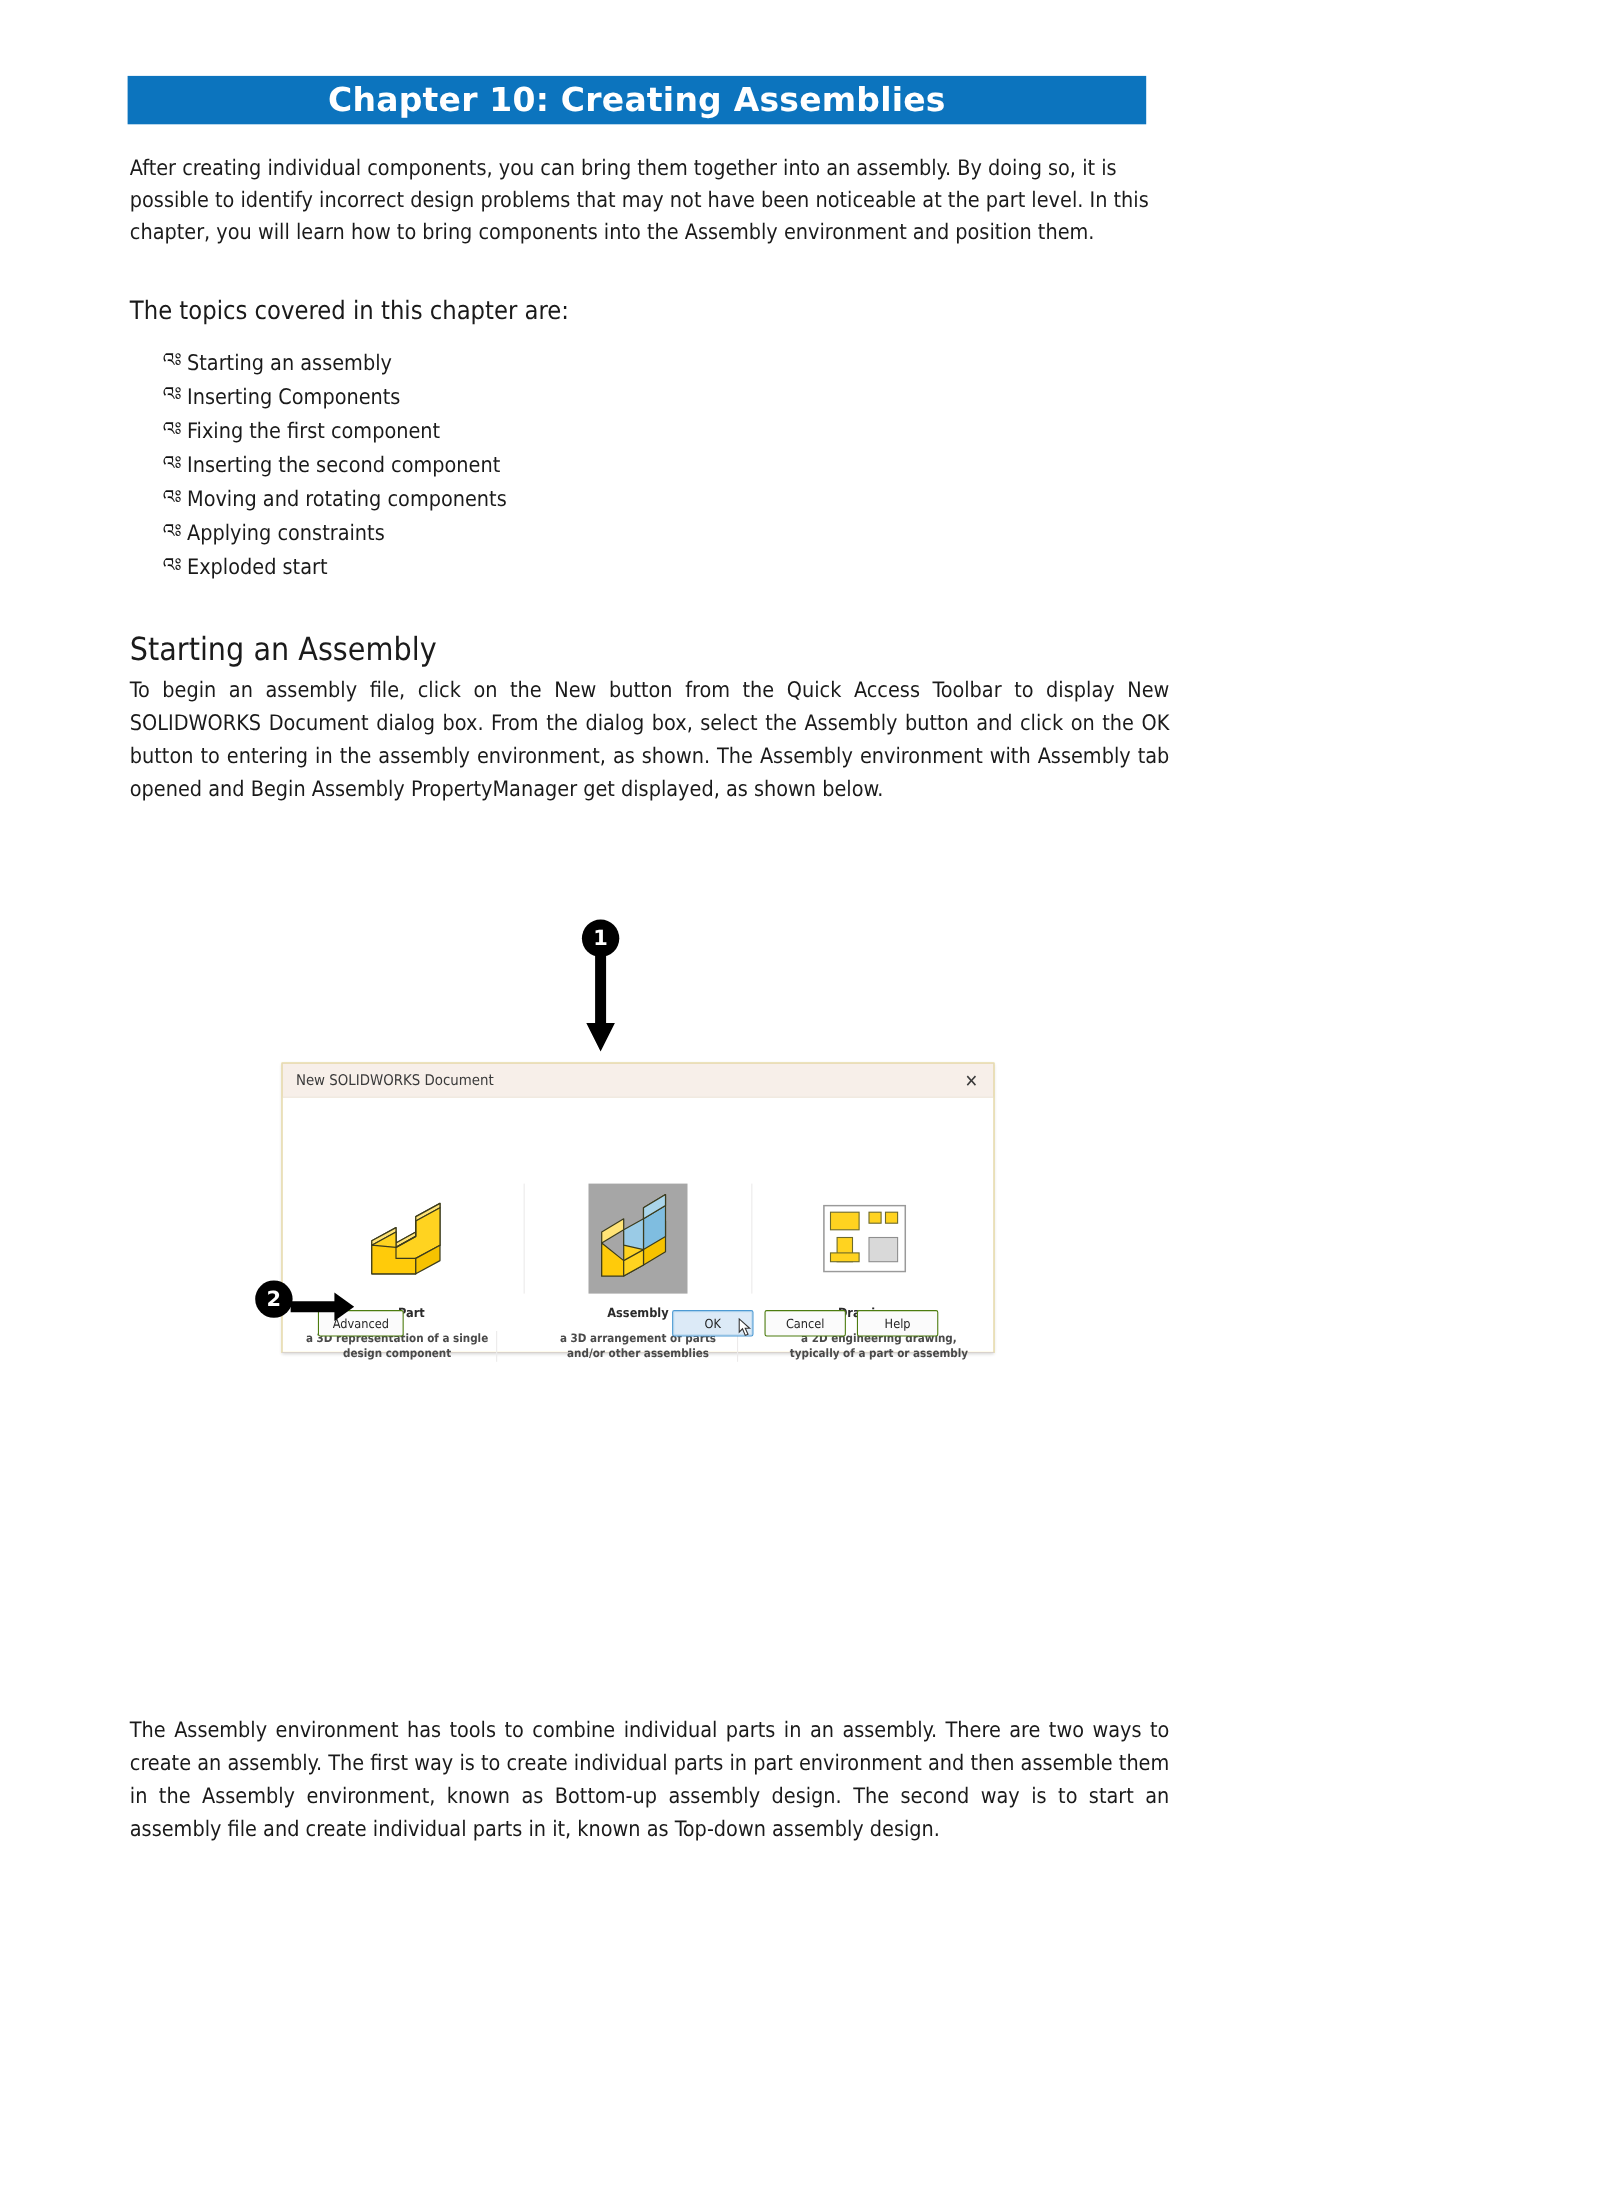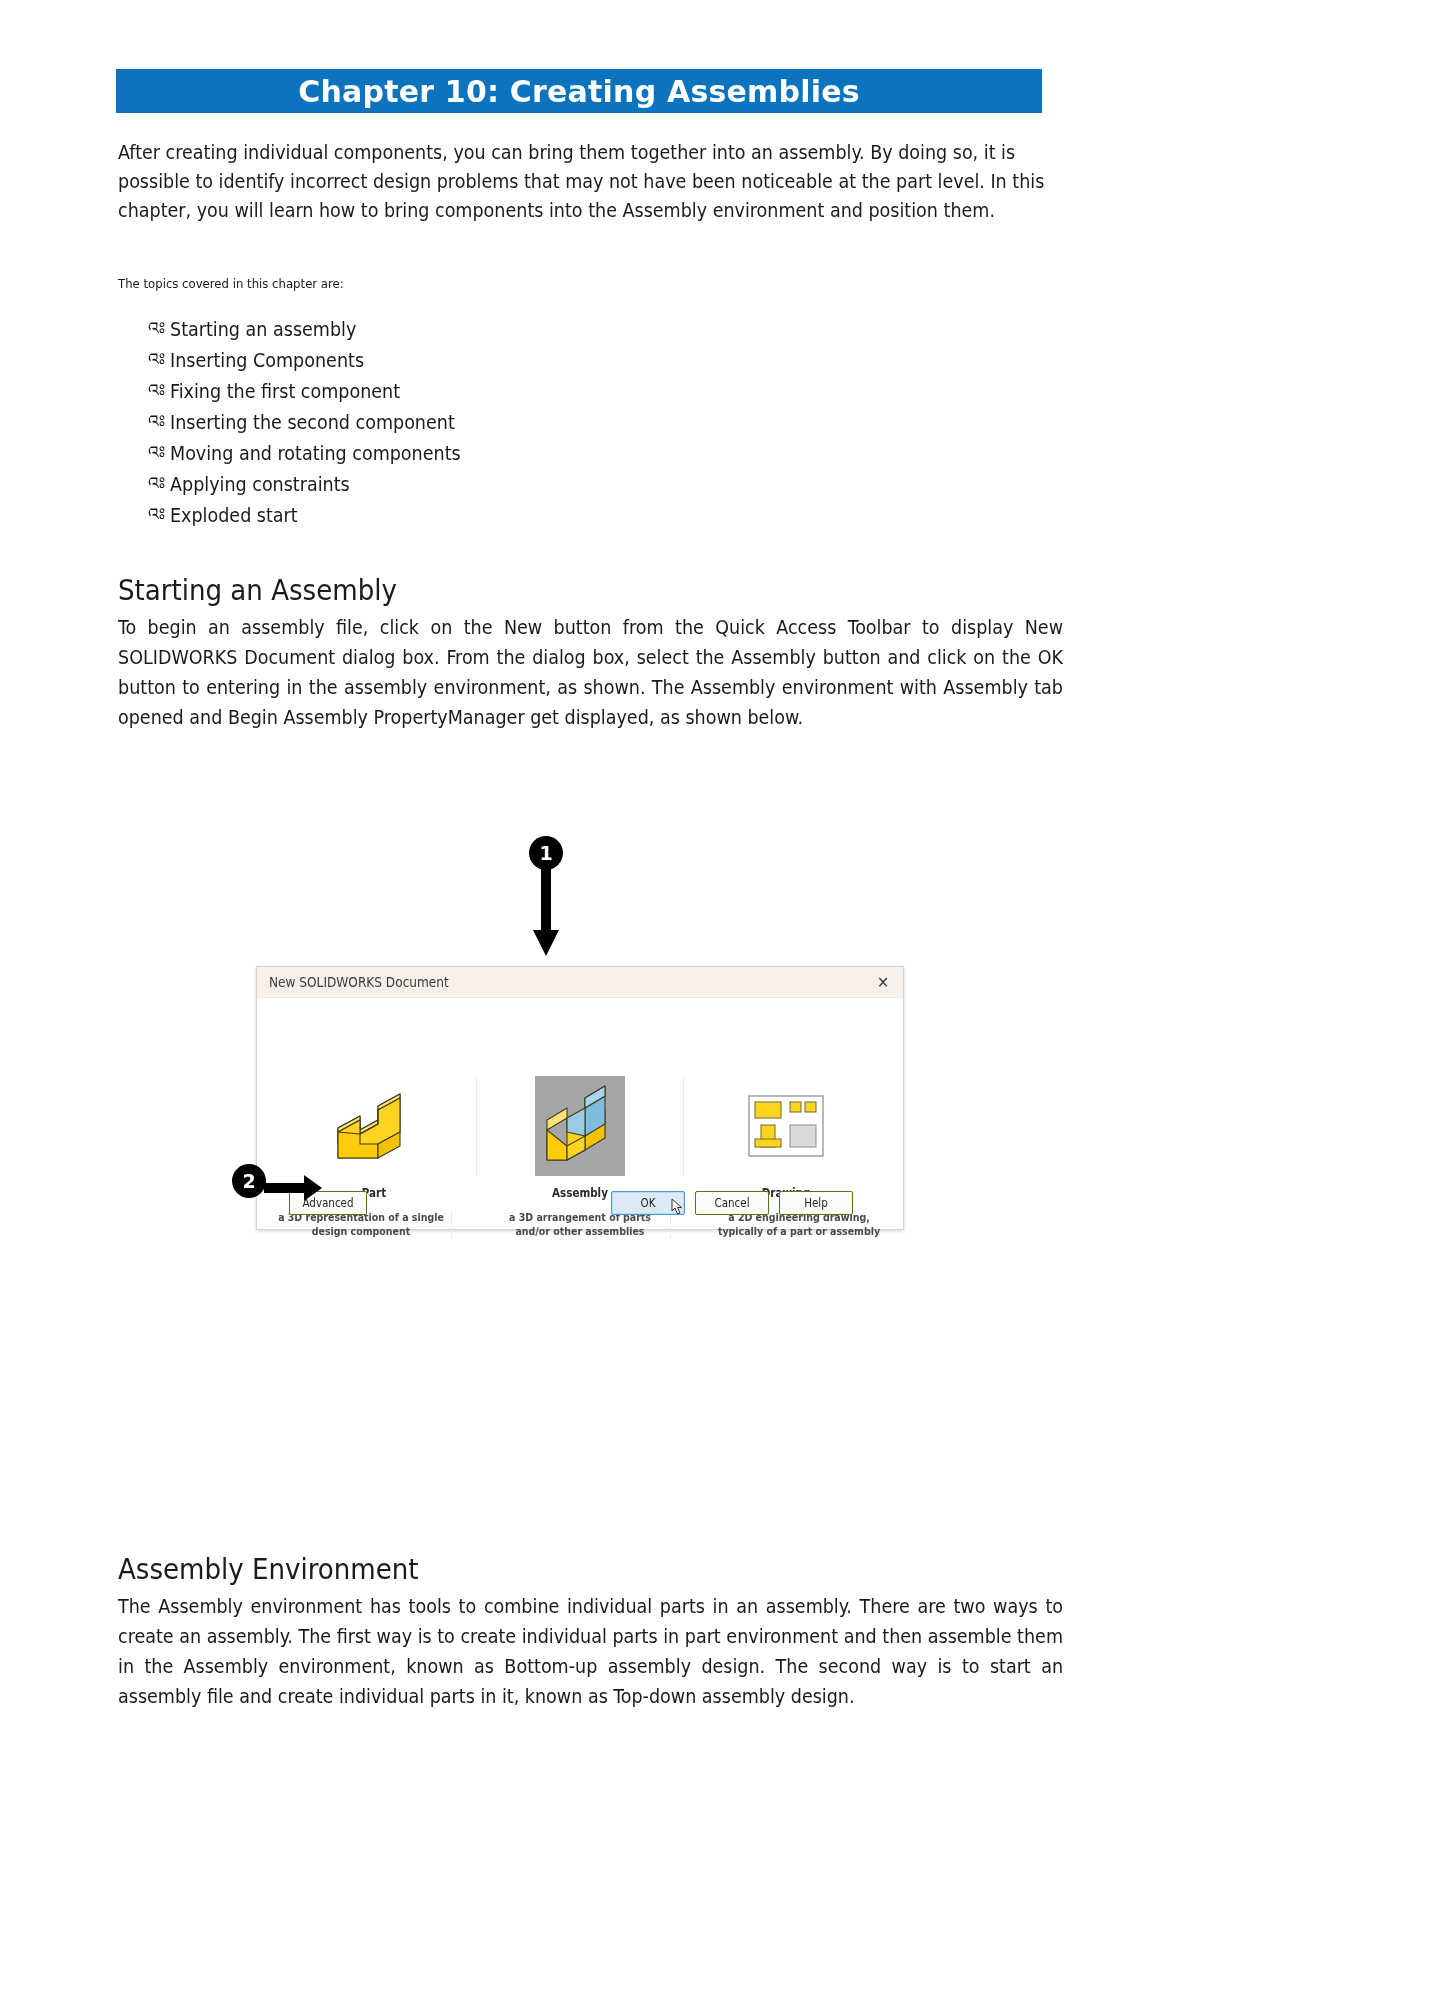--- a/index.html
+++ b/index.html
@@ -24,21 +24,21 @@
     letter-spacing:.2px;
     font-family:"DejaVu Sans","Liberation Sans",sans-serif;
   }
 
   
   .content{ position:absolute; left:118px; top:138px; width:945px; }
   p.intro{
     margin:0; font-size:19.5px; line-height:29px; color:#1b1b1b;
     font-family:"DejaVu Sans Condensed","Liberation Sans",sans-serif;
   }
-  p.topics-lead{ margin:44px 0 0 0; font-size:13px; line-height:29px; }
+  p.topics-lead{ margin:44px 0 0 0; font-size:23px; line-height:29px; }
 
   ul.topics{ list-style:none; margin:16px 0 0 0; padding:0; }
   ul.topics li{
     display:flex; align-items:flex-start;
     font-size:19.5px; line-height:31px; padding-left:30px;
   }
   ul.topics li .marker{
     width:22px; flex:0 0 22px;
     font-size:17px; line-height:31px;
     color:#111; text-align:left;
@@ -298,17 +298,16 @@
 
     <div class="arrow-right">
       <svg width="60" height="28" viewBox="0 0 60 28">
         <polygon points="0,9 40,9 40,1 58,14 40,27 40,19 0,19" fill="#000000"></polygon>
       </svg>
     </div>
     <div class="callout callout-2">2</div>
   </div>
 
   <div class="content" style="top:1552px;">
-    <h2 class="section" style="margin-top:0;">Assembly Environment</h2>
     <p class="just">The Assembly environment has tools to combine individual parts in an assembly. There are two ways to create an assembly. The first way is to create individual parts in part environment and then assemble them in the Assembly environment, known as Bottom-up assembly design. The second way is to start an assembly file and create individual parts in it, known as Top-down assembly design.</p>
   </div>
 
 </div>
 
 </body></html>

